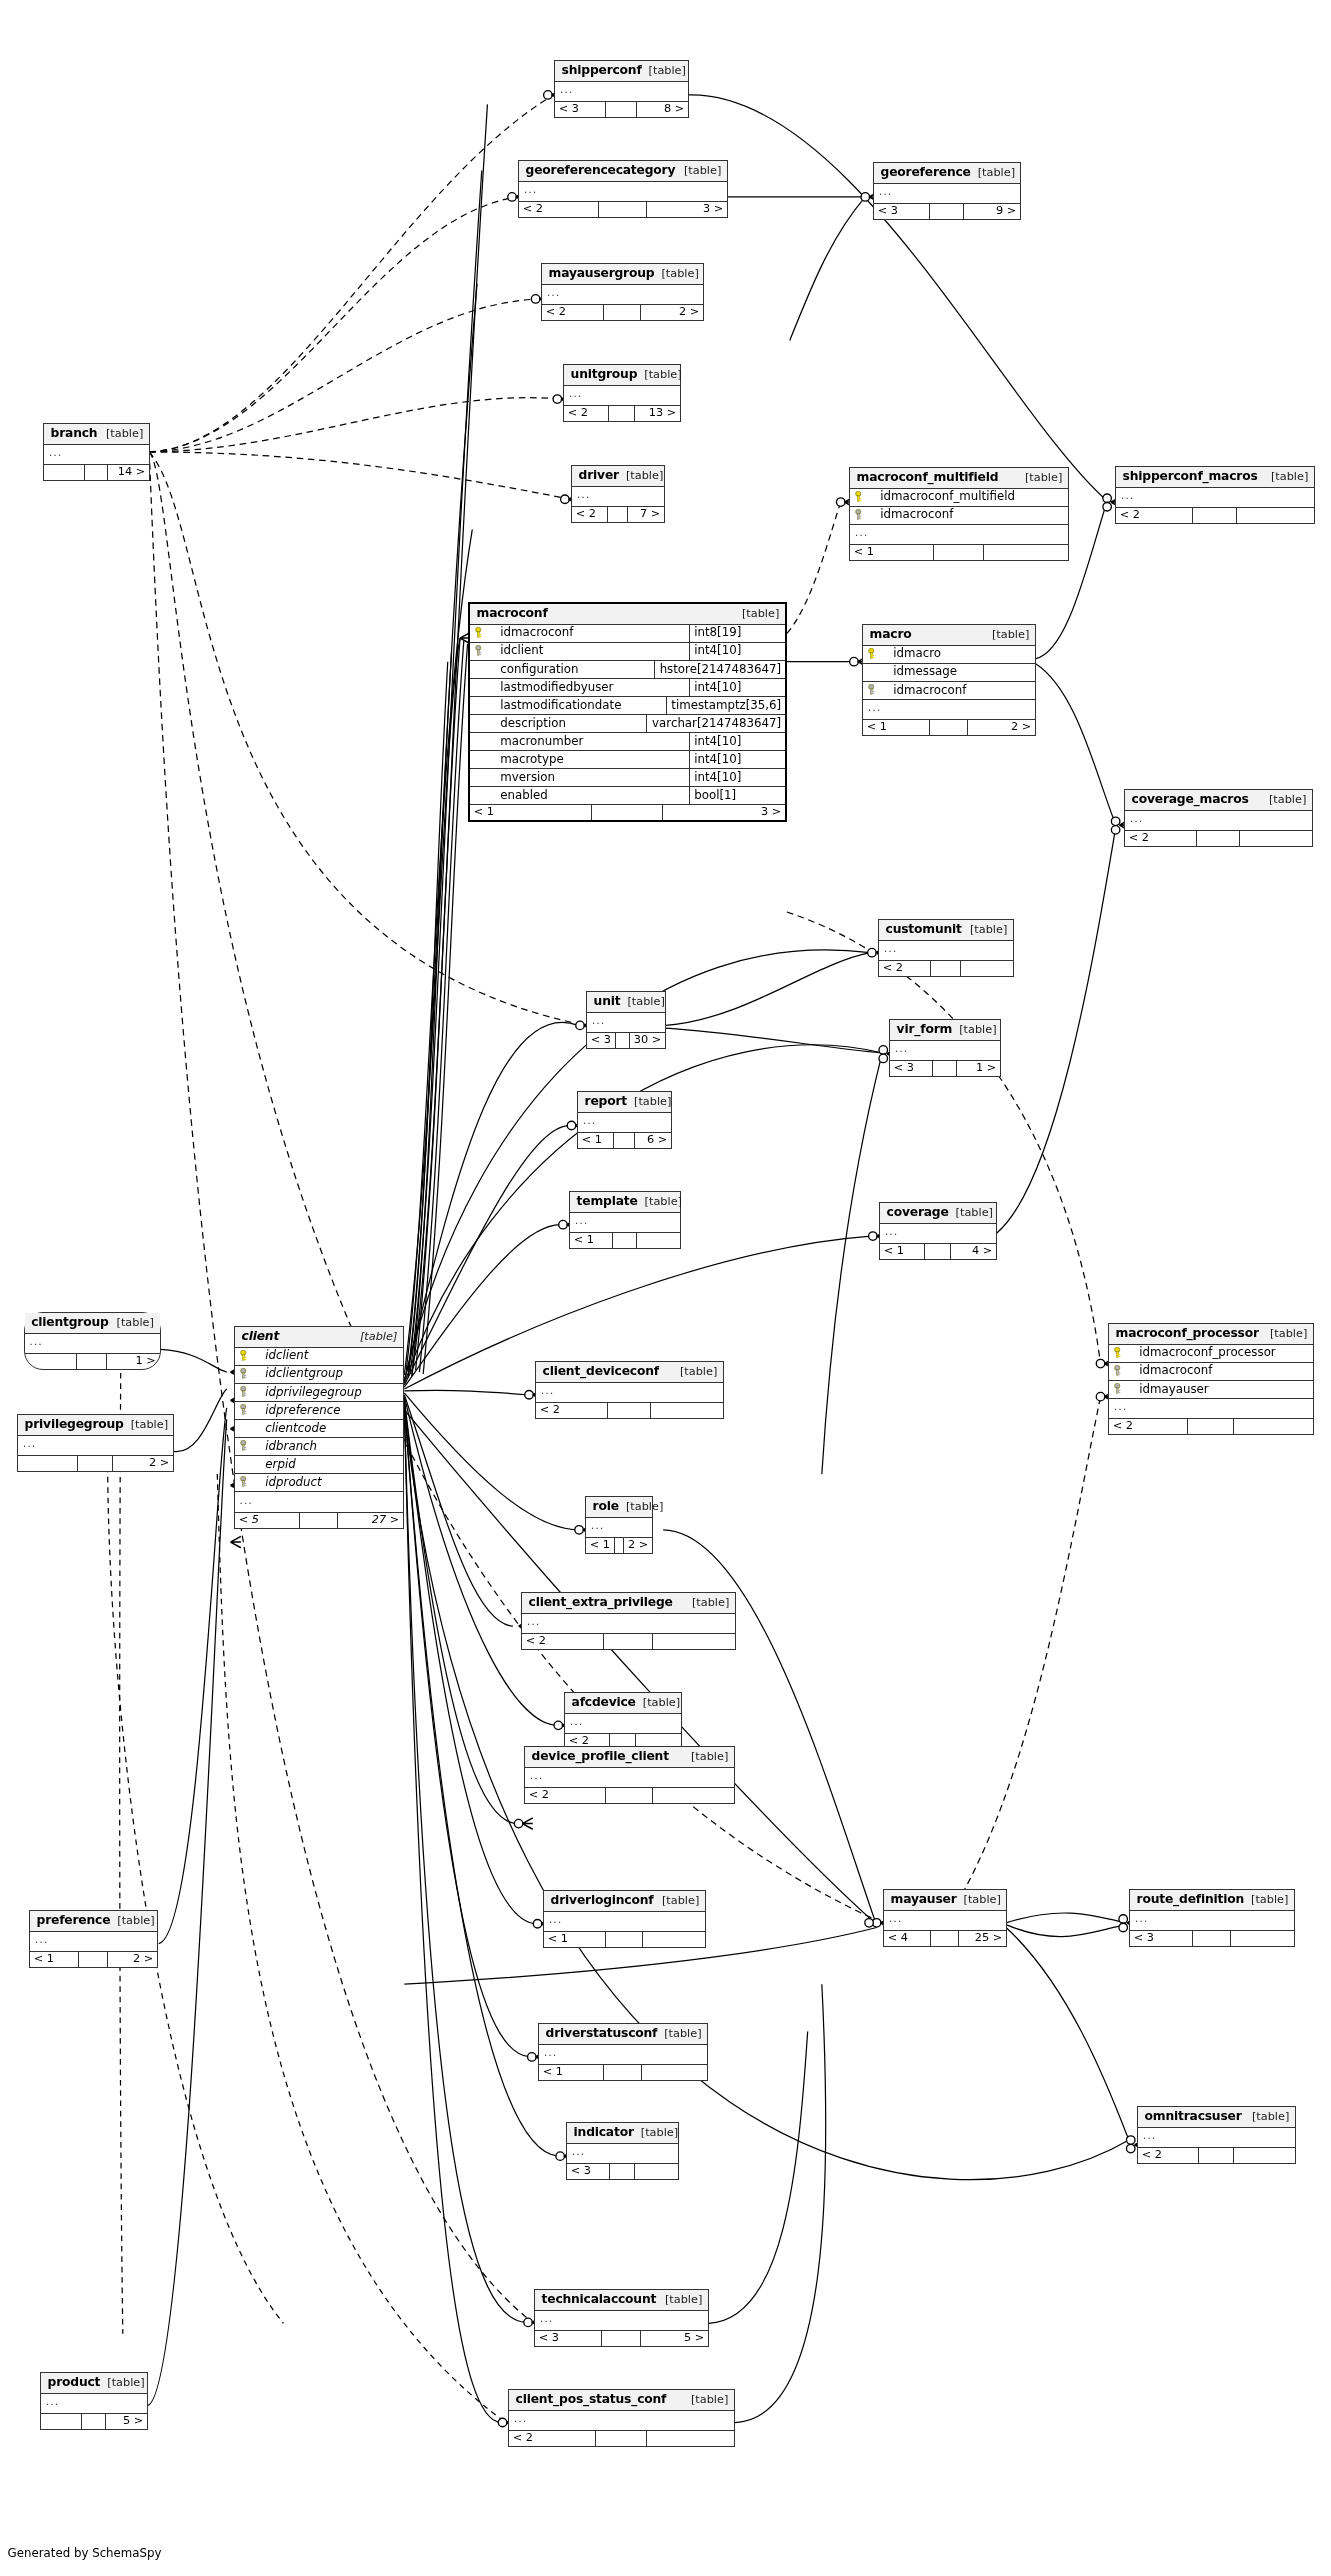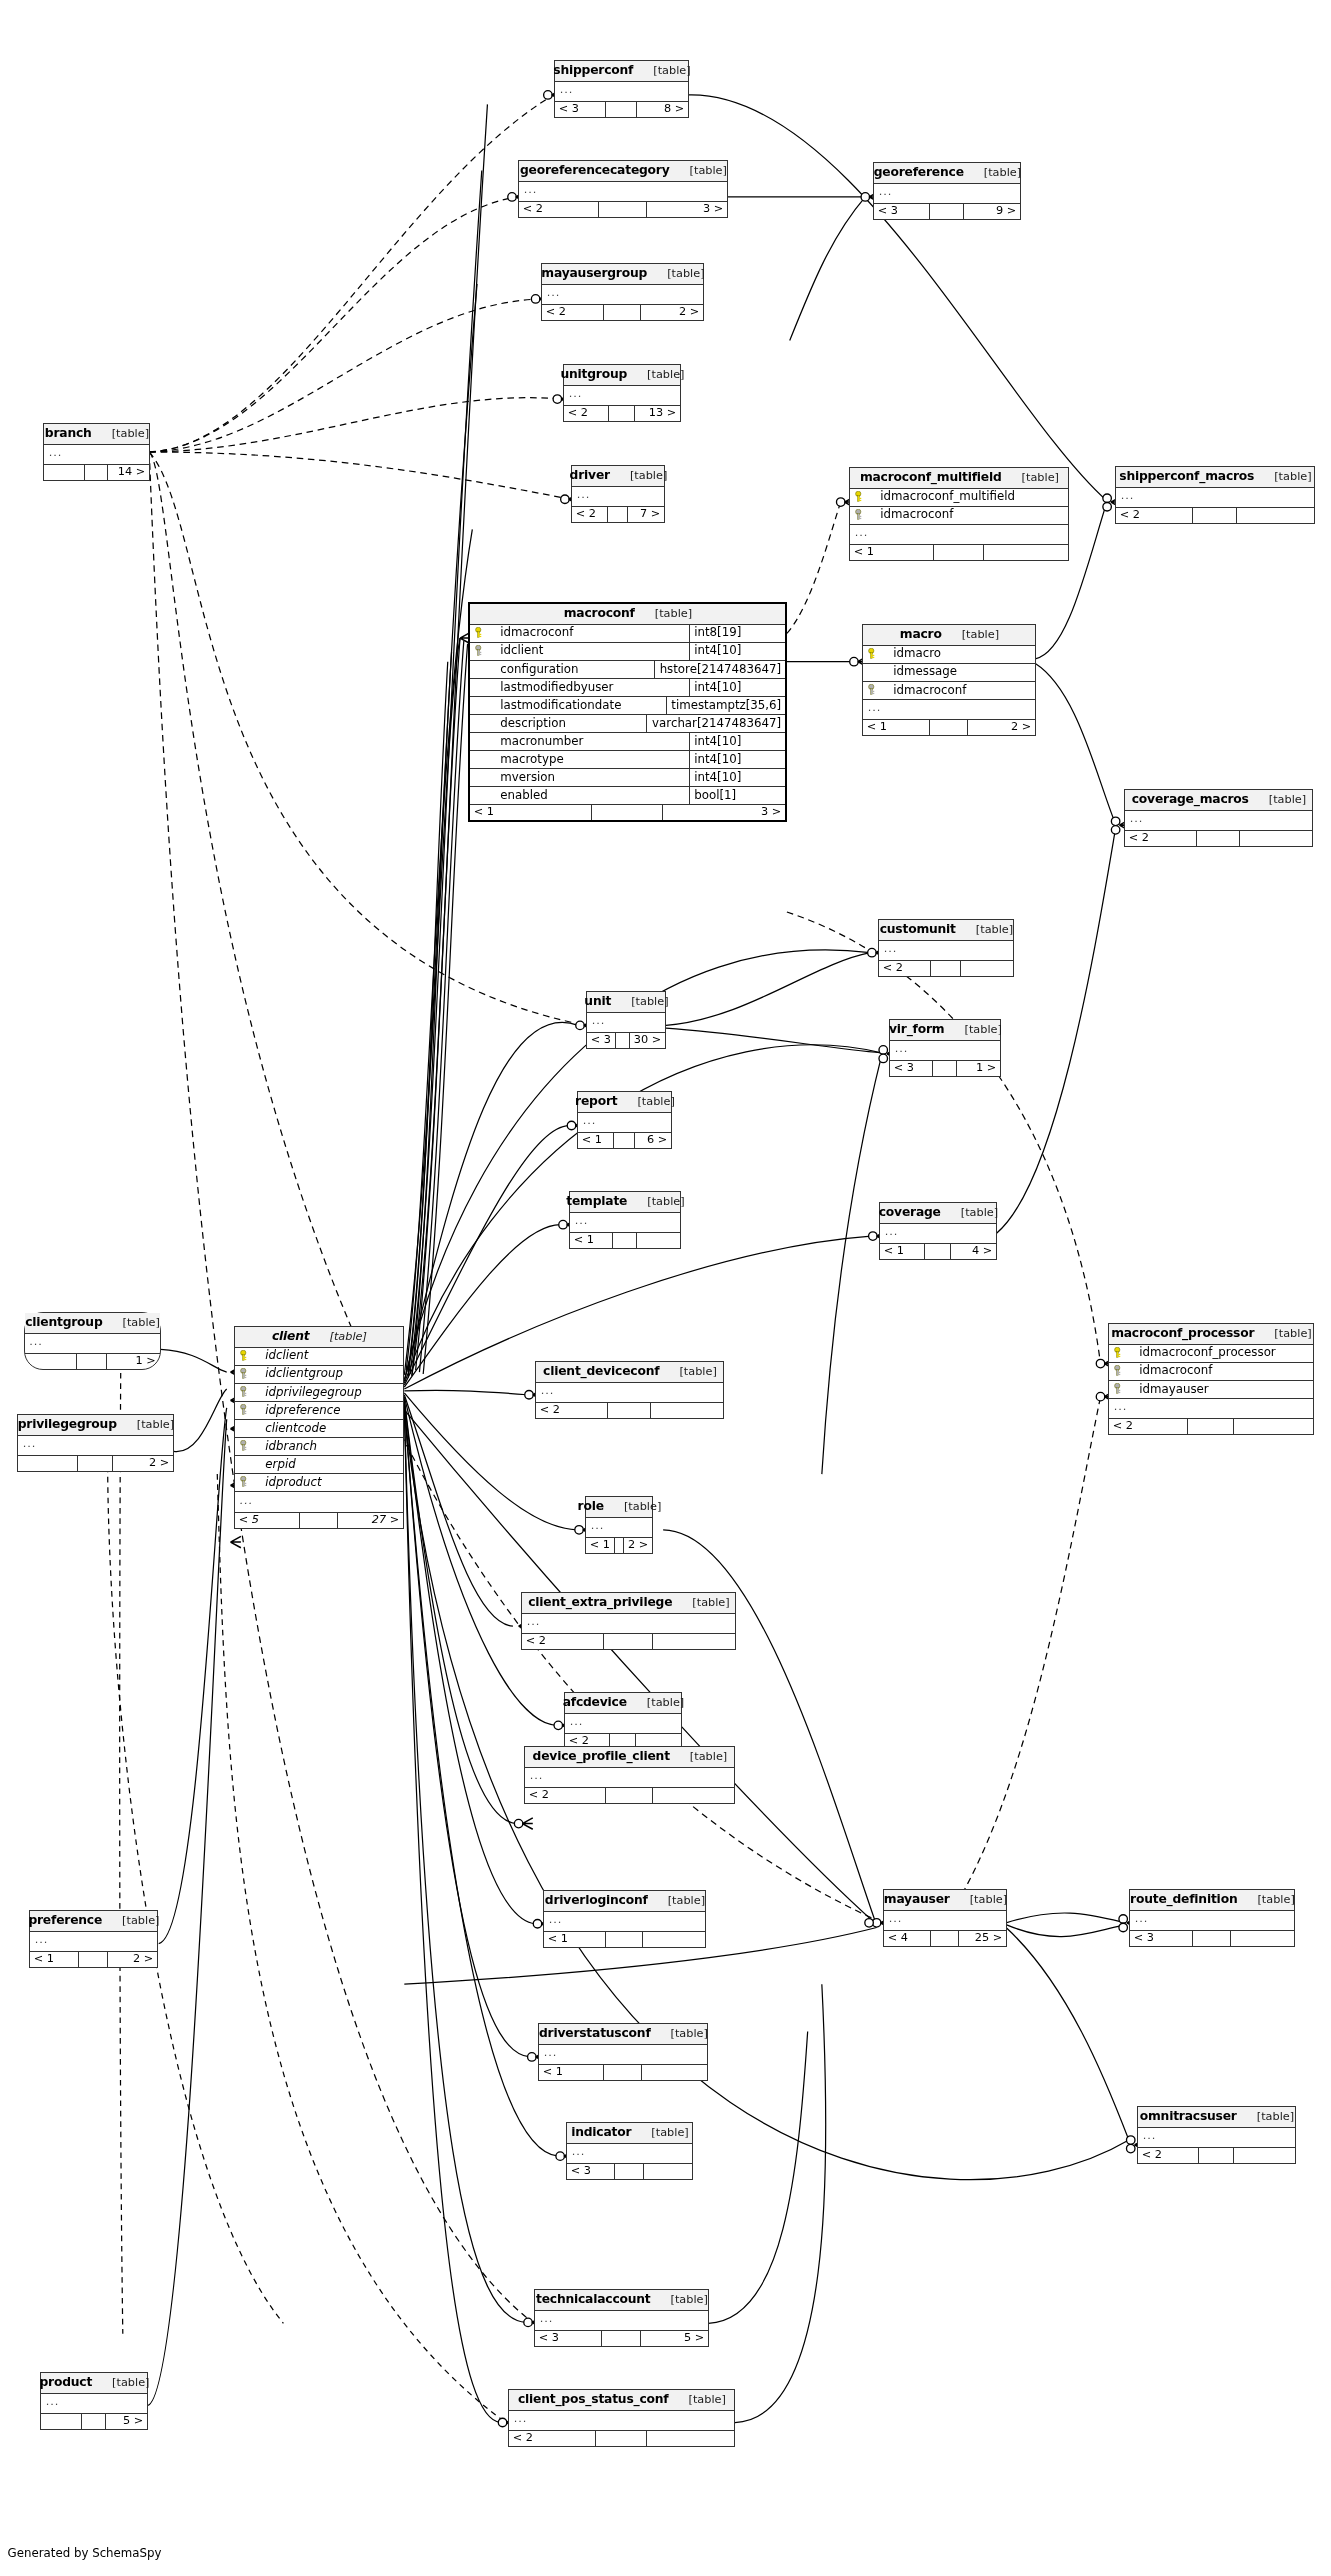--- a/index.html
+++ b/index.html
@@ -39,22 +39,22 @@
   .table-node.emphasis {
     border: 2.8px solid #000000;
   }
   .tn-header {
     background: #f2f2f2;
     border-bottom: 1.4px solid #333333;
     padding: 2.8px 5.7px 3.8px 6.6px;
     white-space: nowrap;
     display: flex;
     align-items: baseline;
-    justify-content: center;
-    gap: 20px;
+    justify-content: space-between;
+    gap: 7px;
   }
   .tn-name {
     font-weight: bold;
     font-size: 12.3px;
     letter-spacing: -0.2px;
   }
   .tn-tag {
     font-weight: normal;
     font-size: 11.3px;
     color: #1a1a1a;
@@ -1088,21 +1088,21 @@
           <div class="tn-row">
             <div class="tn-ellipsis">...</div>
           </div>
         </div>
         <div class="tn-footer">
           <div class="tn-foot-cell tn-foot-left">&lt; 1</div>
           <div class="tn-foot-cell tn-foot-mid"></div>
           <div class="tn-foot-cell tn-foot-right"></div>
         </div>
       </div>
-      <div class="table-node" style="left: 566px; top: 2122px; width: 127px;">
+      <div class="table-node" style="left: 566px; top: 2122px; width: 113px;">
         <div class="tn-header">
           <span class="tn-name">indicator</span>
           <span class="tn-tag">[table]</span>
         </div>
         <div class="tn-rows">
           <div class="tn-row">
             <div class="tn-ellipsis">...</div>
           </div>
         </div>
         <div class="tn-footer">

